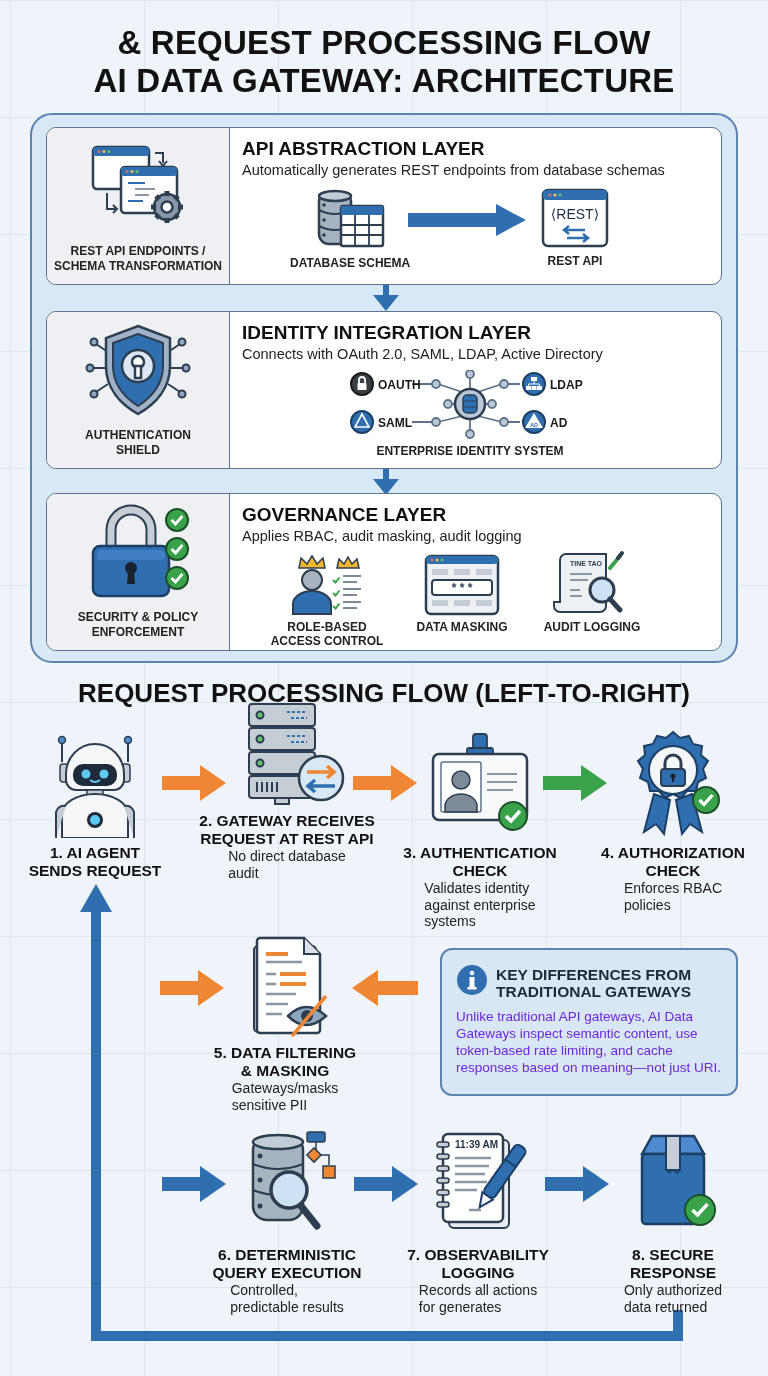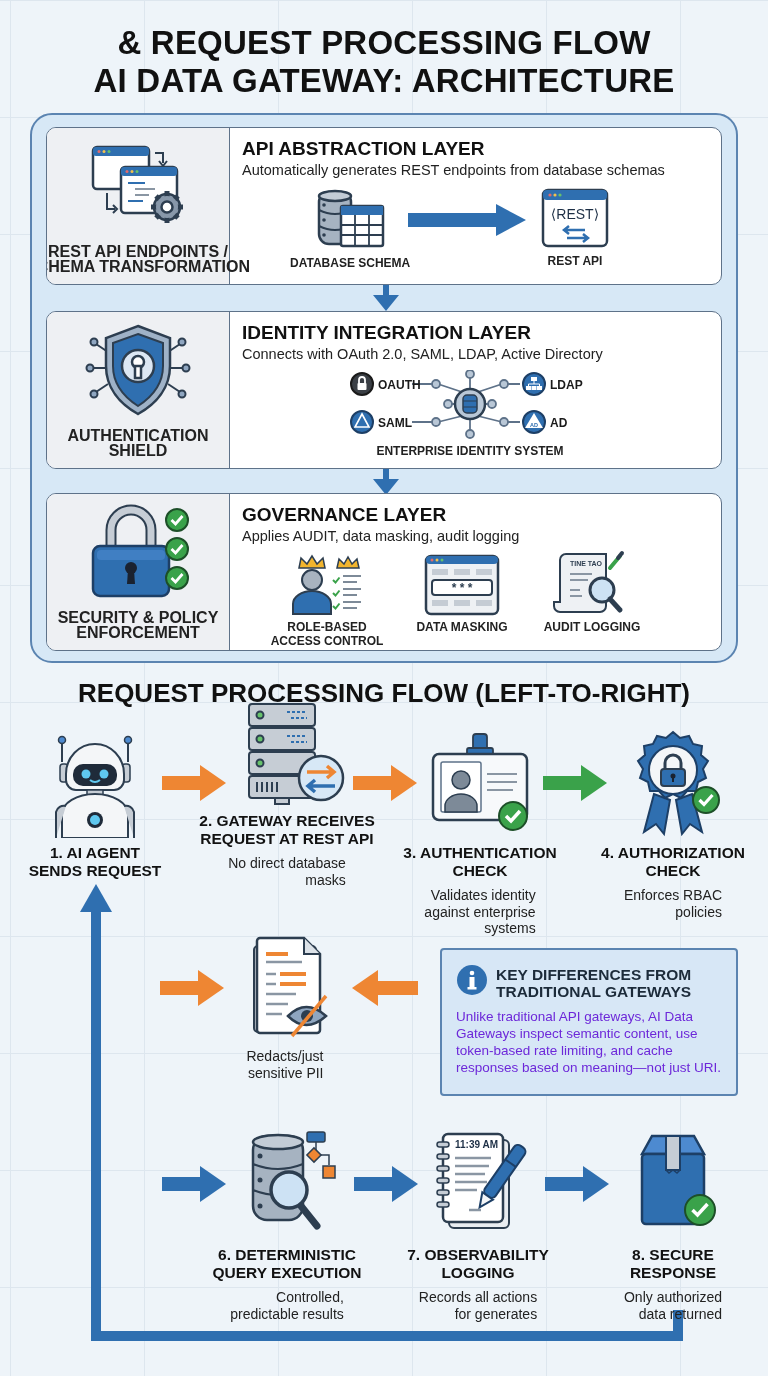--- a/index.html
+++ b/index.html
@@ -31,39 +31,39 @@
     position: absolute; left: 14px; width: 676px;
     border: 1.5px solid #5e7289; border-radius: 10px; overflow: hidden;
     display: flex; background: #fff;
   }
   .layer-left {
     width: 183px; background: #eef0f3; border-right: 1.5px solid #5e7289;
     display: flex; flex-direction: column; align-items: center; justify-content: flex-end;
     padding-bottom: 10px;
   }
   .layer-left .cap {
-    font-weight: 700; font-size: 16px; line-height: 15px; text-align: center; color: #222;
+    font-weight: 700; font-size: 12px; line-height: 15px; text-align: center; color: #222;
     white-space: nowrap;
   }
   .layer-left .icon-wrap { flex: 1; display: flex; align-items: center; justify-content: center; }
   .layer-right { flex: 1; position: relative; padding: 10px 0 0 12px; }
   .layer-title { font-weight: 700; font-size: 19px; line-height: 22px; color: #111; }
   .layer-sub { font-size: 14.5px; line-height: 18px; color: #222; margin-top: 1px; }
   .small-cap { font-weight: 700; font-size: 12px; line-height: 14px; color: #222; text-align: center; white-space: nowrap; }
   .down-arrow { position: absolute; left: 341px; width: 26px; }
   .section-title {
     left: 0; width: 768px; top: 677px; text-align: center; font-weight: 700;
     font-size: 26px; line-height: 32px; color: #111; white-space: nowrap;
   }
   .step-title { font-weight: 700; font-size: 15.5px; line-height: 17.5px; text-align: center; color: #111; white-space: nowrap; }
-  .step-desc { font-size: 14px; line-height: 16.5px; text-align: right; color: #222; white-space: nowrap; margin-top: 8px; }
+  .step-desc { font-size: 14px; line-height: 16.5px; text-align: left; color: #222; white-space: nowrap; margin-top: 1px; }
   .step { position: absolute; width: 190px; display: flex; flex-direction: column; align-items: center; }
   .note {
     left: 440px; top: 948px; width: 298px; height: 148px;
-    border: 2px solid #5b84b1; border-radius: 4px; background: #d7e7f6;
+    border: 2px solid #5b84b1; border-radius: 12px; background: #d7e7f6;
     padding: 12px 10px 10px 14px;
   }
   .note-head { display: flex; align-items: flex-start; }
   .note-title { font-weight: 700; font-size: 15.5px; line-height: 17px; color: #1c2b3a; margin-left: 8px; margin-top: 4px; }
   .note-body { font-size: 13.5px; line-height: 17px; color: #6d28d9; margin-top: 8px; }
 </style>
 </head>
 <body>
 
 <div class="abs title">
@@ -278,21 +278,21 @@
           </g>
         </svg>
       </div>
       <div class="cap">
         <div>SECURITY &amp; POLICY</div>
         <div>ENFORCEMENT</div>
       </div>
     </div>
     <div class="layer-right">
       <div class="layer-title">GOVERNANCE LAYER</div>
-      <div class="layer-sub">Applies AUDIT, data masking, audit logging</div>
+      <div class="layer-sub">Applies RBAC, audit masking, audit logging</div>
 
       <div class="abs" style="left:32px;top:60px;width:130px;text-align:center;">
         <svg width="80" height="62" viewBox="0 0 80 62">
           <polygon points="12,14 14,4 20,10 25,2 30,10 36,4 38,14" fill="#f2b52e" stroke="#2d3e50" stroke-width="1.5"></polygon>
           <circle cx="25" cy="26" r="10" fill="#a8b3bf" stroke="#2d3e50" stroke-width="2"></circle>
           <path d="M6 60 V50 a19 13 0 0 1 38 0 V60 Z" fill="#2f6fb0" stroke="#2d3e50" stroke-width="2"></path>
           <polygon points="50,14 52,5 57,10 61,3 65,10 70,5 72,14" fill="#f2b52e" stroke="#2d3e50" stroke-width="1.5"></polygon>
           <g stroke="#3aa24a" stroke-width="2" fill="none">
               <path d="M46 26 l2.5 2.5 l4 -5"></path>
               <path d="M46 39 l2.5 2.5 l4 -5"></path>
@@ -452,21 +452,21 @@
     <circle cx="94" cy="82" r="22" fill="#d7e8f6" stroke="#2d3e50" stroke-width="2.5"></circle>
     <path d="M80 76 h26 M100 70 l7 6 l-7 6" fill="none" stroke="#ee8633" stroke-width="3.5"></path>
     <path d="M108 90 h-26 M88 84 l-7 6 l7 6" fill="none" stroke="#2f6fb0" stroke-width="3.5"></path>
   </svg>
   <div class="step-title" style="margin-top:6px;">
     <div>2. GATEWAY RECEIVES</div>
     <div>REQUEST AT REST API</div>
   </div>
   <div class="step-desc">
     <div>No direct database</div>
-    <div>masks</div>
+    <div>audit</div>
   </div>
 </div>
 
 <div class="step" style="left:385px;top:728px;">
   <svg width="110" height="110" viewBox="0 0 110 110">
     <rect x="48" y="6" width="14" height="16" rx="3" fill="#2f6fb0" stroke="#2d3e50" stroke-width="1.8"></rect>
     <rect x="42" y="20" width="26" height="8" rx="2" fill="#2f6fb0" stroke="#2d3e50" stroke-width="1.8"></rect>
     <rect x="8" y="26" width="94" height="66" rx="6" fill="#f7f9fb" stroke="#2d3e50" stroke-width="2.5"></rect>
     <rect x="16" y="34" width="40" height="50" rx="2" fill="#fff" stroke="#5e7289" stroke-width="1.5"></rect>
     <circle cx="36" cy="52" r="9" fill="#7d8a98" stroke="#2d3e50" stroke-width="1.5"></circle>
@@ -528,22 +528,26 @@
         <line x1="36" y1="42" x2="46" y2="42"></line>
         <line x1="36" y1="52" x2="46" y2="52"></line>
         <line x1="36" y1="62" x2="66" y2="62"></line>
         <line x1="36" y1="72" x2="58" y2="72"></line>
         <line x1="36" y1="82" x2="52" y2="82"></line>
       </g>
     <path d="M58 84 q18 -18 38 0 q-20 18 -38 0 Z" fill="#8fa6c0" stroke="#2d3e50" stroke-width="2.5"></path>
     <circle cx="77" cy="84" r="6" fill="#2d3e50"></circle>
     <line x1="62" y1="104" x2="96" y2="64" stroke="#ee8633" stroke-width="3.5"></line>
   </svg>
+  <div class="step-title" style="margin-top:4px;">
+    <div>5. DATA FILTERING</div>
+    <div>&amp; MASKING</div>
+  </div>
   <div class="step-desc">
-    <div>Redacts/just</div>
+    <div>Gateways/masks</div>
     <div>sensitive PII</div>
   </div>
 </div>
 
 <div class="abs note">
   <div class="note-head">
     <svg width="32" height="32" viewBox="0 0 32 32" style="flex:none;margin-top:2px;">
       <circle cx="16" cy="16" r="15" fill="#2f6fb0"></circle>
       <circle cx="16" cy="9" r="2.3" fill="#fff"></circle>
       <rect x="13.5" y="13" width="5" height="12" fill="#fff"></rect>

